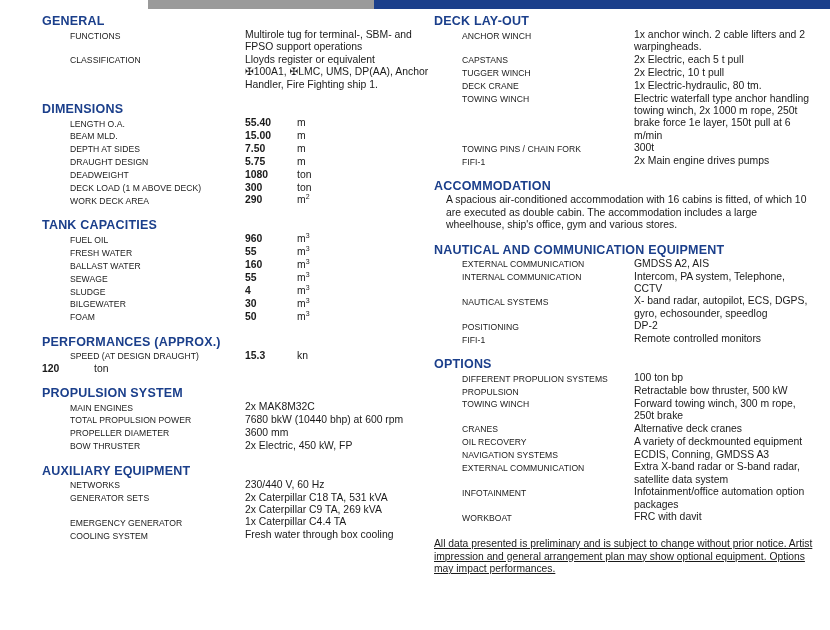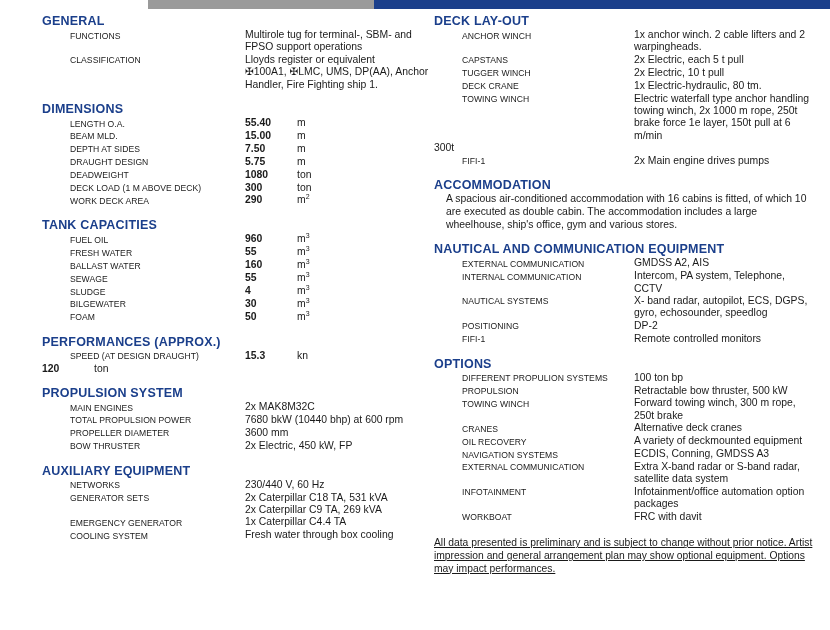--- a/index.html
+++ b/index.html
@@ -315,20 +315,21 @@
           </div>
           <div class="row">
             <div class="label r-label">DECK CRANE</div>
             <div class="value r-value">1x Electric-hydraulic, 80 tm.</div>
           </div>
           <div class="row">
             <div class="label r-label">TOWING WINCH</div>
             <div class="value r-value">Electric waterfall type anchor handling towing winch, 2x 1000 m rope, 250t brake force 1e layer, 150t pull at 6 m/min</div>
           </div>
           <div class="row">
+            <div class="label r-label">TOWING PINS / CHAIN FORK</div>
             <div class="value r-value">300t</div>
           </div>
           <div class="row">
             <div class="label r-label">FIFI-1</div>
             <div class="value r-value">2x Main engine drives pumps</div>
           </div>
         </div>
       </div>
 
       <div class="section-block">

